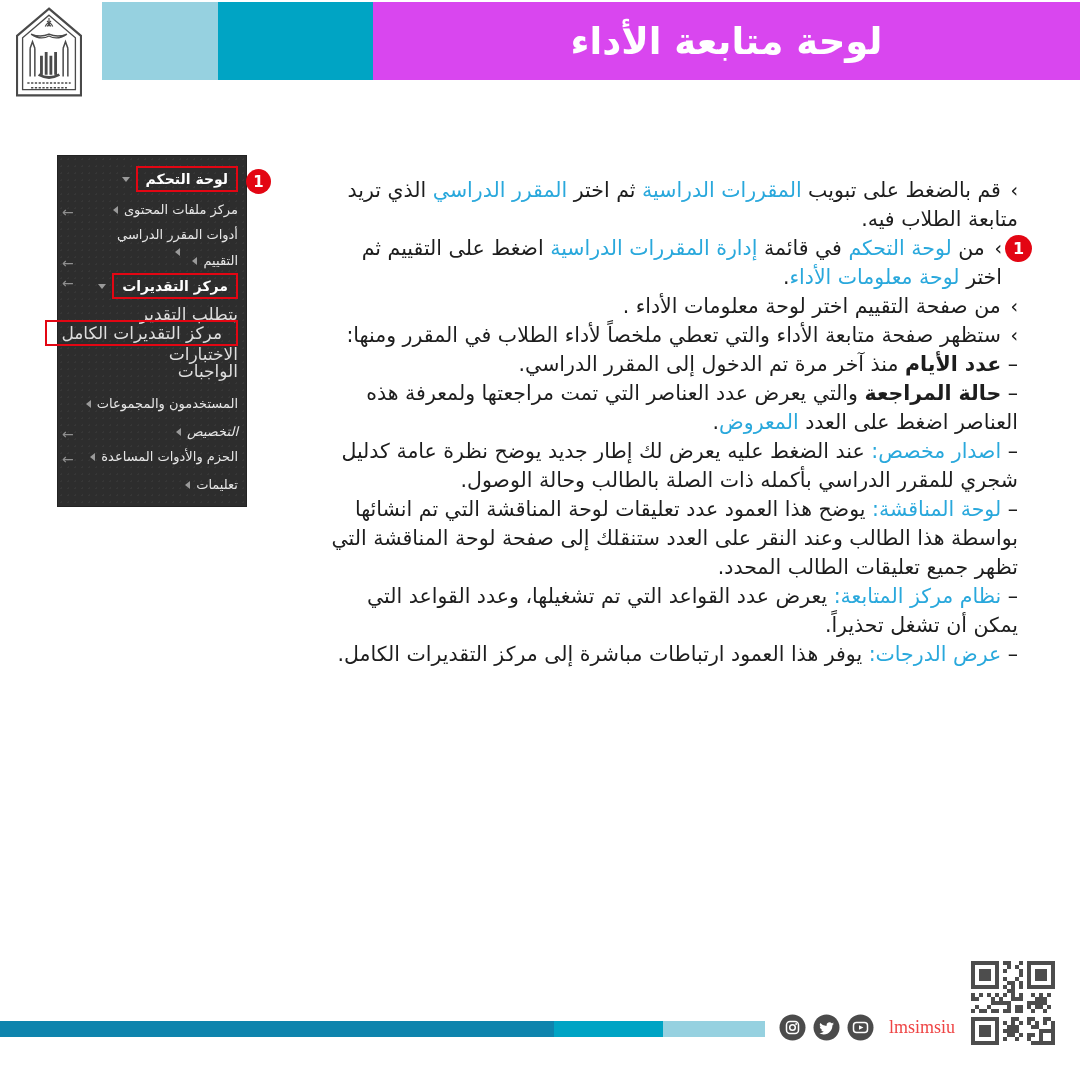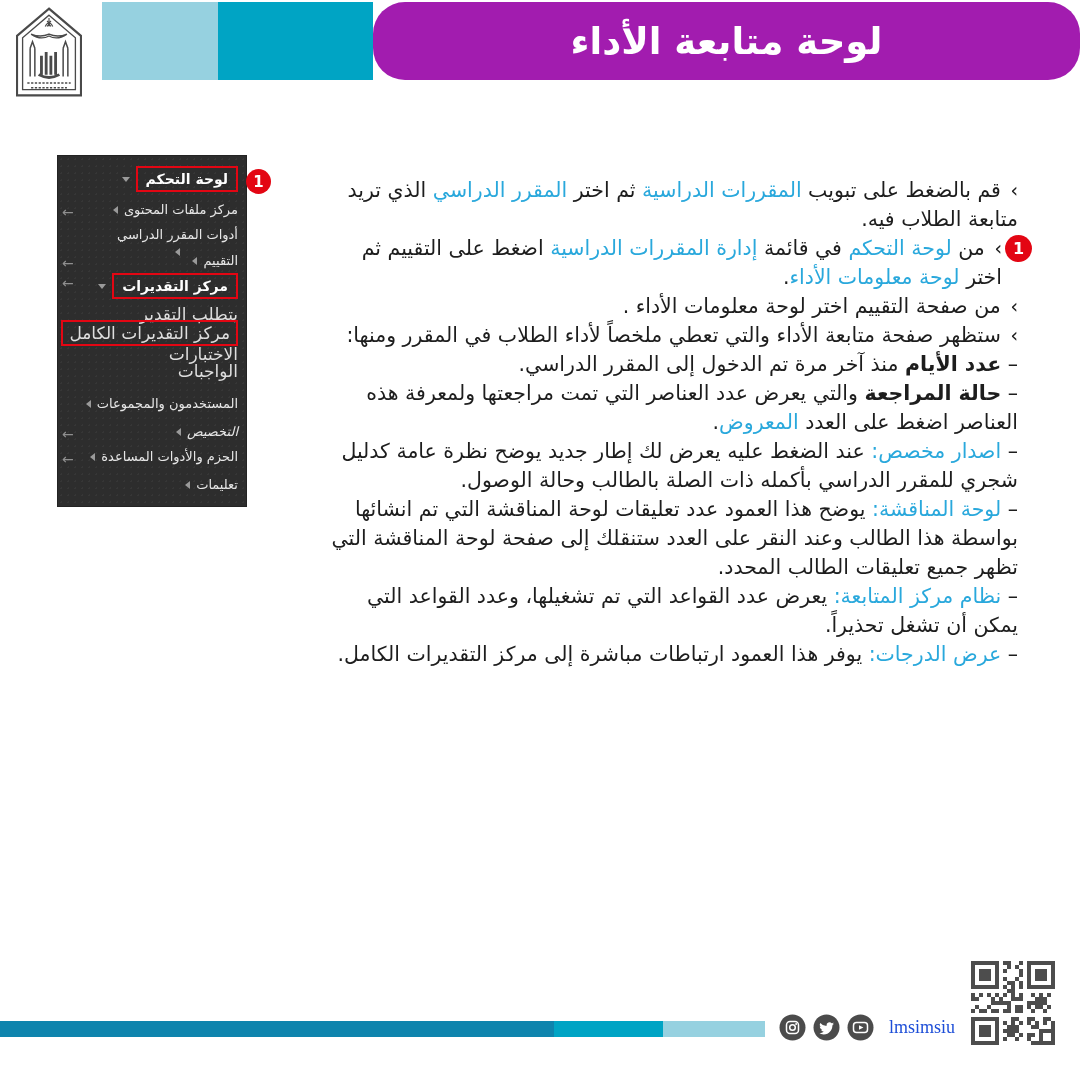--- a/index.html
+++ b/index.html
@@ -1,35 +1,35 @@
 <!DOCTYPE html>
 <html lang="ar"><head>
 <meta charset="utf-8">
 <style>
   html,body{margin:0;padding:0;background:#fff;}
   .page{position:relative;width:1080px;height:1080px;background:#fff;overflow:hidden;
         font-family:"DejaVu Sans",sans-serif;}
   
   .hdr-light{position:absolute;left:102px;top:2px;width:116px;height:78px;background:#96d1e0;}
   .hdr-mid{position:absolute;left:218px;top:2px;width:155px;height:78px;background:#00a4c4;}
-  .hdr-bar{position:absolute;left:373px;top:2px;width:707px;height:78px;background:#a21caf;
-           display:flex;align-items:center;justify-content:center;border-radius:32px;}
+  .hdr-bar{position:absolute;left:373px;top:2px;width:707px;height:78px;background:#d946ef;
+           display:flex;align-items:center;justify-content:center;}
   .hdr-bar h1{margin:0;color:#fff;font-size:37px;font-weight:bold;letter-spacing:0;}
   .logo{position:absolute;left:16px;top:6px;width:66px;height:92px;}
   
   .sidebar{position:absolute;left:57px;top:155px;width:188px;height:350px;background:#2d2d2d;
            border:1px solid #232323;
            background-image:radial-gradient(rgba(255,255,255,.045) 1px,transparent 1px);
            background-size:7px 7px;}
   .sb-item{position:absolute;right:8px;display:flex;direction:rtl;align-items:center;gap:6px;
            color:#e6e6e6;font-size:13px;white-space:nowrap;}
   .sb-item.bold{font-weight:bold;color:#fff;font-size:14px;}
   .sb-item.sub{font-size:17px;color:#dedede;}
   .sb-box{border:2px solid #e30613;padding:3px 8px;}
-  .sb-box.sub-box{padding:1px 6px;}
+  .sb-box.sub-box{padding:1px 14px;}
   .tri-left{width:0;height:0;border-top:4px solid transparent;border-bottom:4px solid transparent;
             border-right:5px solid #9a9a9a;}
   .tri-down{width:0;height:0;border-left:4px solid transparent;border-right:4px solid transparent;
             border-top:5px solid #9a9a9a;}
   .hover-arrow{position:absolute;left:4px;color:#8f8f8f;font-size:14px;direction:ltr;line-height:1;}
   .step-badge{position:absolute;background:#e30613;color:#fff;border-radius:50%;
               display:flex;align-items:center;justify-content:center;font-weight:bold;}
   .badge-sidebar{left:246px;top:169px;width:25px;height:25px;font-size:15px;}
   
   .content{position:absolute;left:323px;top:176px;width:695px;direction:rtl;text-align:right;
@@ -42,21 +42,21 @@
   .p-badge{position:absolute;right:-14px;top:1px;width:27px;height:27px;background:#e30613;color:#fff;
            border-radius:50%;display:flex;align-items:center;justify-content:center;
            font-size:16px;font-weight:bold;}
   
   .bar{position:absolute;top:1021px;height:16px;}
   .bar.dark{left:0;width:554px;background:#0e84ad;}
   .bar.mid{left:554px;width:109px;background:#00a4c4;}
   .bar.light{left:663px;width:102px;background:#96d1e0;}
   .social{position:absolute;left:779px;top:1014px;display:flex;align-items:center;gap:7px;}
   .social svg{display:block;}
-  .handle{font-family:"Liberation Serif","DejaVu Serif",serif;font-size:18px;color:#1d4ed8;
+  .handle{font-family:"Liberation Serif","DejaVu Serif",serif;font-size:18px;color:#ef4444;
           margin-left:8px;}
   .qr{position:absolute;left:971px;top:961px;}
 </style>
 </head>
 <body>
 
 <div class="page">
 
   <div class="logo">
     <svg width="66" height="92" viewBox="0 0 70 96" fill="none" stroke="#4a4a4a">

